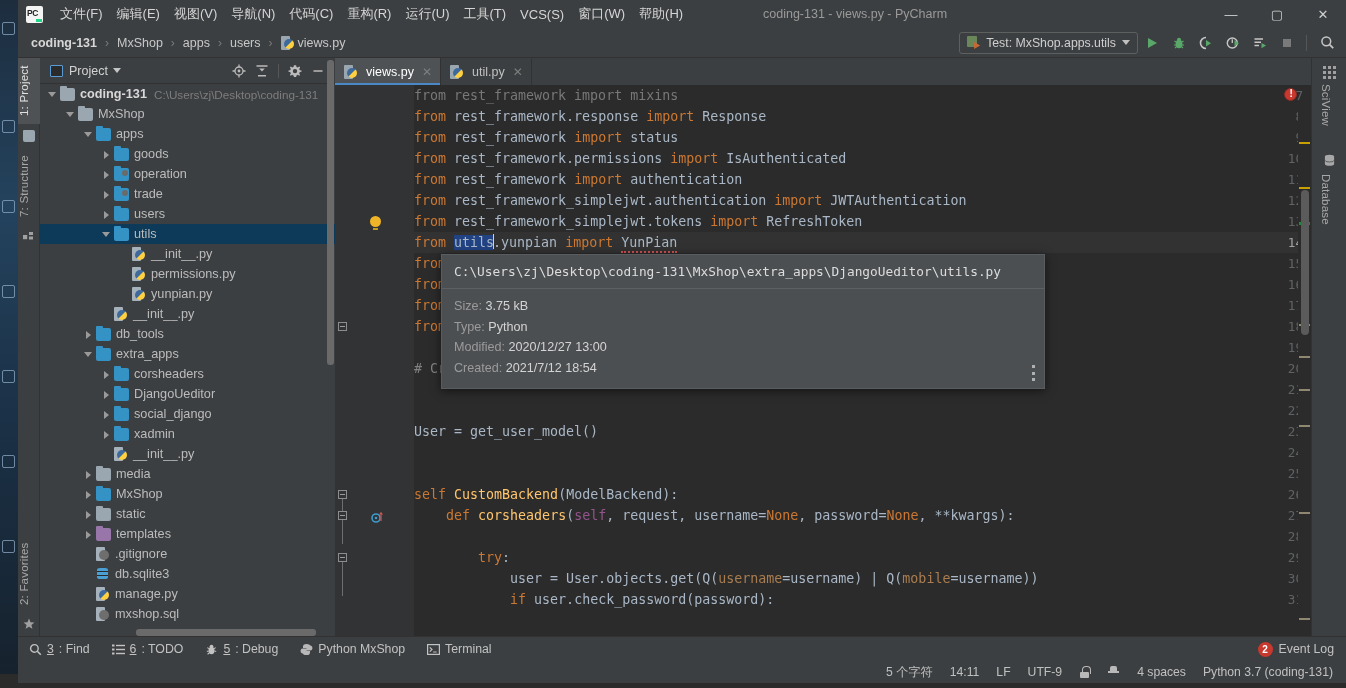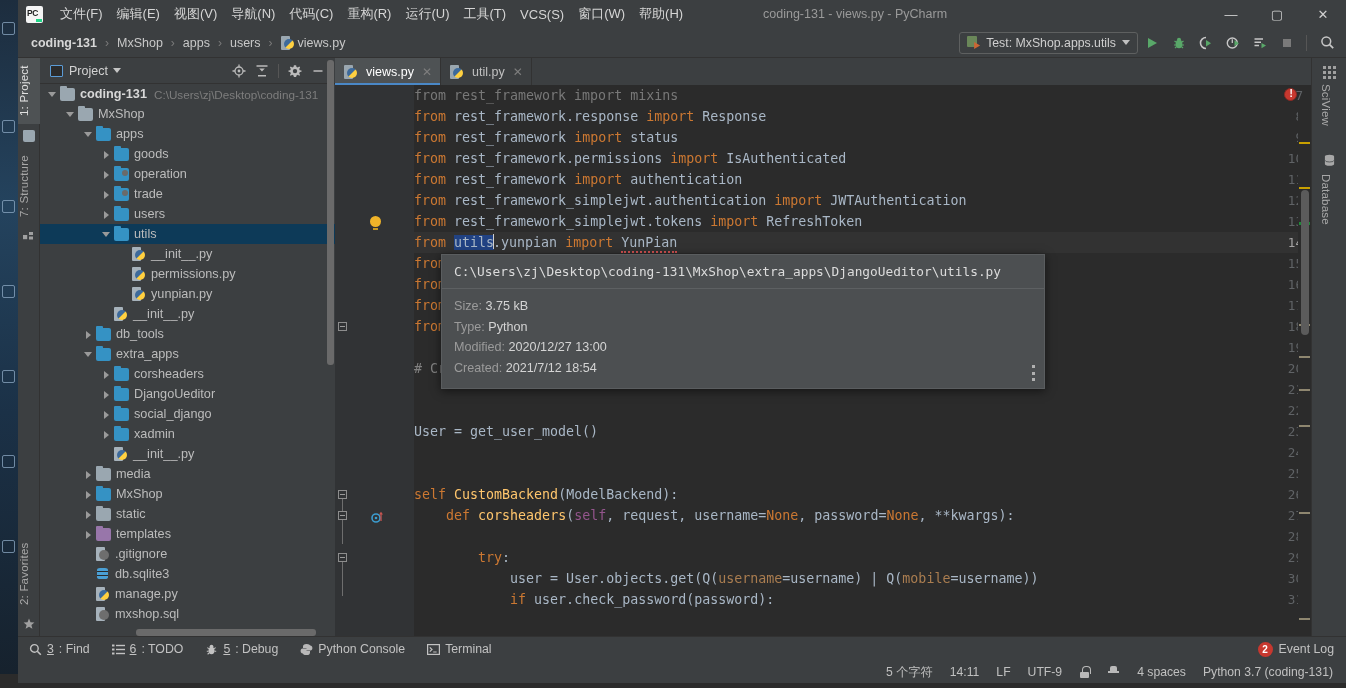--- a/index.html
+++ b/index.html
@@ -727,21 +727,21 @@
         <path d="M2.3 4.6 L4 5.6 M10.7 4.6 L9 5.6 M1.8 8.2 H3.6 M11.2 8.2 H9.4 M2.6 11.2 L4.2 10" stroke="#c2c2c2" stroke-width="1.1" fill="none"></path>
       </svg>
       <span style="text-decoration:underline">5</span>
         <span>: Debug</span>
     </div>
     <div class="bt">
       <svg width="13" height="13" viewBox="0 0 13 13">
         <path d="M6.5 1 C4 1 3 2 3 3.6 V5 H6.5 V5.6 H2.6 C1.3 5.6 0.6 6.6 0.6 8 C0.6 9.6 1.4 10.5 2.8 10.5 H4 V8.8 C4 7.6 4.8 6.9 6 6.9 H8.4 C9.6 6.9 10.3 6.2 10.3 5 V3.6 C10.3 2 9.3 1 6.5 1 Z" fill="#b8b8b8"></path>
         <path d="M6.5 12 C9 12 10 11 10 9.4 V8 H6.5 V7.4 H10.4 C11.7 7.4 12.4 6.4 12.4 5 C12.4 3.4 11.6 2.5 10.2 2.5 H9 V4.2 C9 5.4 8.2 6.1 7 6.1 H4.6 C3.4 6.1 2.7 6.8 2.7 8 V9.4 C2.7 11 3.7 12 6.5 12 Z" fill="#b8b8b8"></path>
       </svg>
-      <span>Python Console</span>
+      <span>Python MxShop</span>
     </div>
     <div class="bt">
       <svg width="13" height="13" viewBox="0 0 13 13">
         <rect x="0.6" y="1.6" width="11.8" height="9.8" stroke="#c2c2c2" stroke-width="1.2" fill="none"></rect>
         <path d="M2.8 4.4 L5 6.5 L2.8 8.6 M6.2 9 H9.6" stroke="#c2c2c2" stroke-width="1.2" fill="none"></path>
       </svg>
       <span>Terminal</span>
     </div>
     <div class="evlog">
       <span class="ev-badge">2</span>

